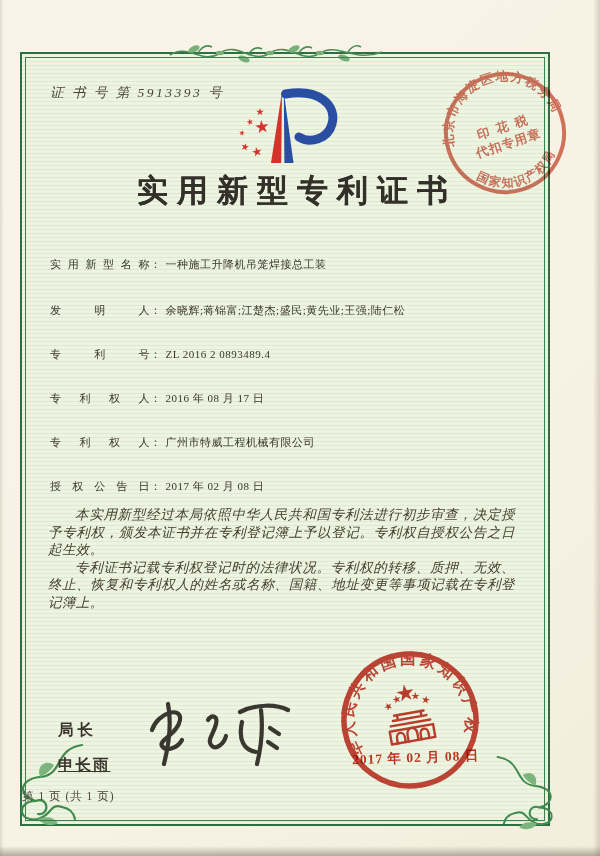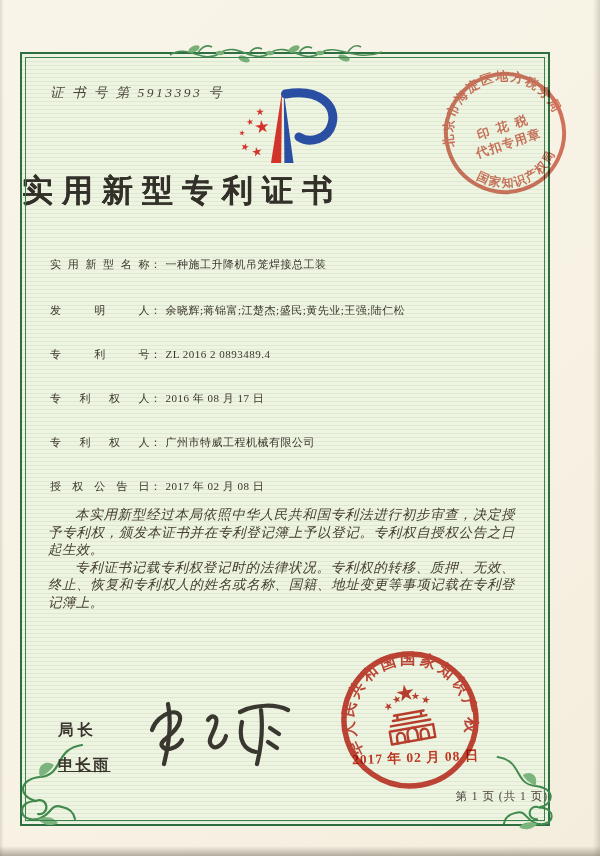--- a/index.html
+++ b/index.html
@@ -20,43 +20,43 @@
       border:2px solid #2d6f40;
       background:
         repeating-linear-gradient(to bottom,#eef3e2 0px,#eef3e2 2.6px,#dcead0 2.6px,#dcead0 4px);}
   .frame::after{content:"";position:absolute;inset:3px;border:1px solid #3d7f4d;pointer-events:none;}
 
   .cert-no{position:absolute;left:28px;top:30px;font-size:13.5px;color:#4a443a;
       letter-spacing:2.5px;white-space:nowrap;font-style:italic;}
 
   .logo{position:absolute;left:216px;top:32px;width:100px;height:84px;}
 
-  .title{position:absolute;left:0;top:116px;width:100%;text-align:left;
+  .title{position:absolute;left:0;top:116px;width:100%;text-align:center;
       font-size:31px;font-weight:700;color:#33302a;letter-spacing:9px;
-      text-shadow:0 0 .6px #33302a;white-space:nowrap;}
+      text-shadow:0 0 .6px #33302a;white-space:nowrap;padding-left:12px;}
 
   .field{position:absolute;left:28px;height:20px;font-size:11px;color:#3b362c;
       white-space:nowrap;letter-spacing:.5px;font-family:Liberation Serif, serif;}
   .flabel{display:inline-block;width:100px;text-align:justify;text-align-last:justify;
       vertical-align:bottom;}
   .colon{display:inline-block;margin-right:4px;}
   .f0{top:203px}.f1{top:249px}.f2{top:293px}.f3{top:337px}.f4{top:381px}.f5{top:425px}
 
   .body-text{position:absolute;left:26px;right:33px;top:452px;
       font-size:13.5px;font-style:italic;line-height:17.6px;color:#46402f;
       text-align:justify;letter-spacing:.4px;}
   .body-text p{margin:0;text-indent:2em;}
 
   .director-title{position:absolute;left:36px;top:666px;font-size:15.5px;font-weight:700;
       color:#3a352c;letter-spacing:4px;}
   .director-name{position:absolute;left:36px;top:701px;font-size:15.5px;font-weight:700;
       color:#3a352c;letter-spacing:2px;text-decoration:underline;}
   .signature{position:absolute;left:116px;top:636px;width:162px;height:88px;}
 
-  .footer{position:absolute;left:0;top:735px;width:100%;text-align:right;
+  .footer{position:absolute;left:0;top:735px;width:100%;text-align:left;
       font-size:11.5px;color:#4a443a;letter-spacing:1px;}
 
   
   .garland{position:absolute;left:146px;top:-15px;width:216px;height:28px;}
   .flourish-bl{position:absolute;left:-16px;top:686px;width:80px;height:92px;}
   .flourish-br{position:absolute;left:472px;top:698px;width:72px;height:84px;transform:scaleX(-1);}
 
   
   .seal-issuing{position:absolute;left:338px;top:648px;width:144px;height:144px;
       transform:rotate(-10deg);mix-blend-mode:multiply;opacity:.92;}

